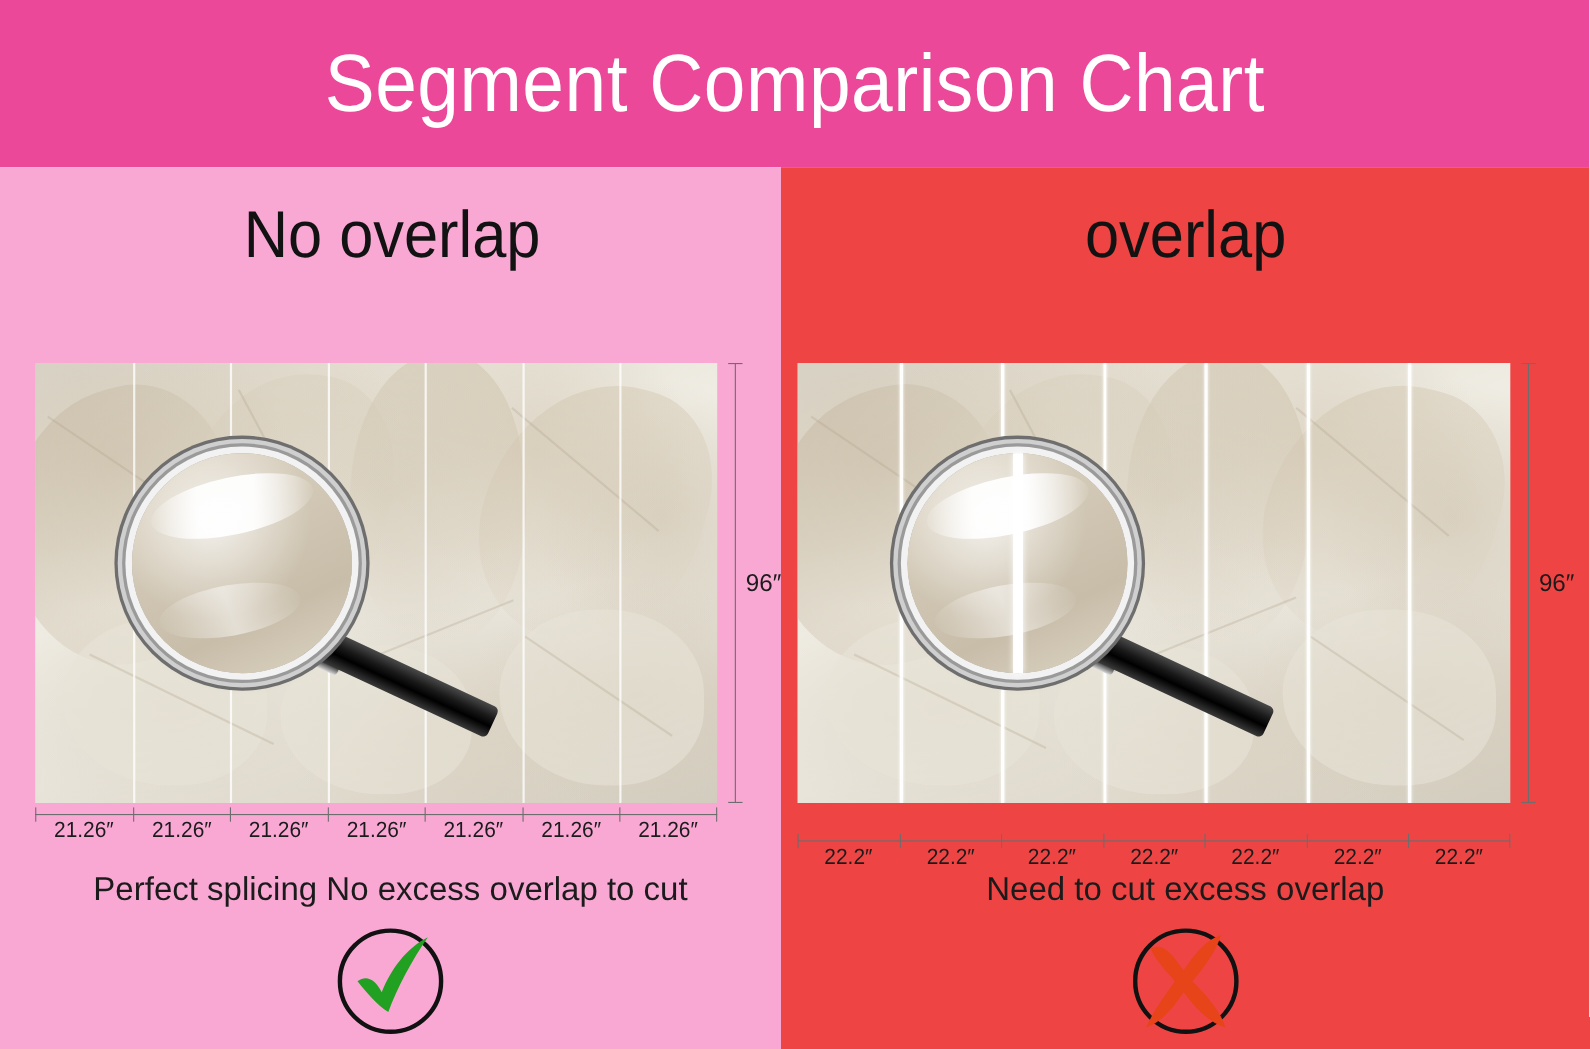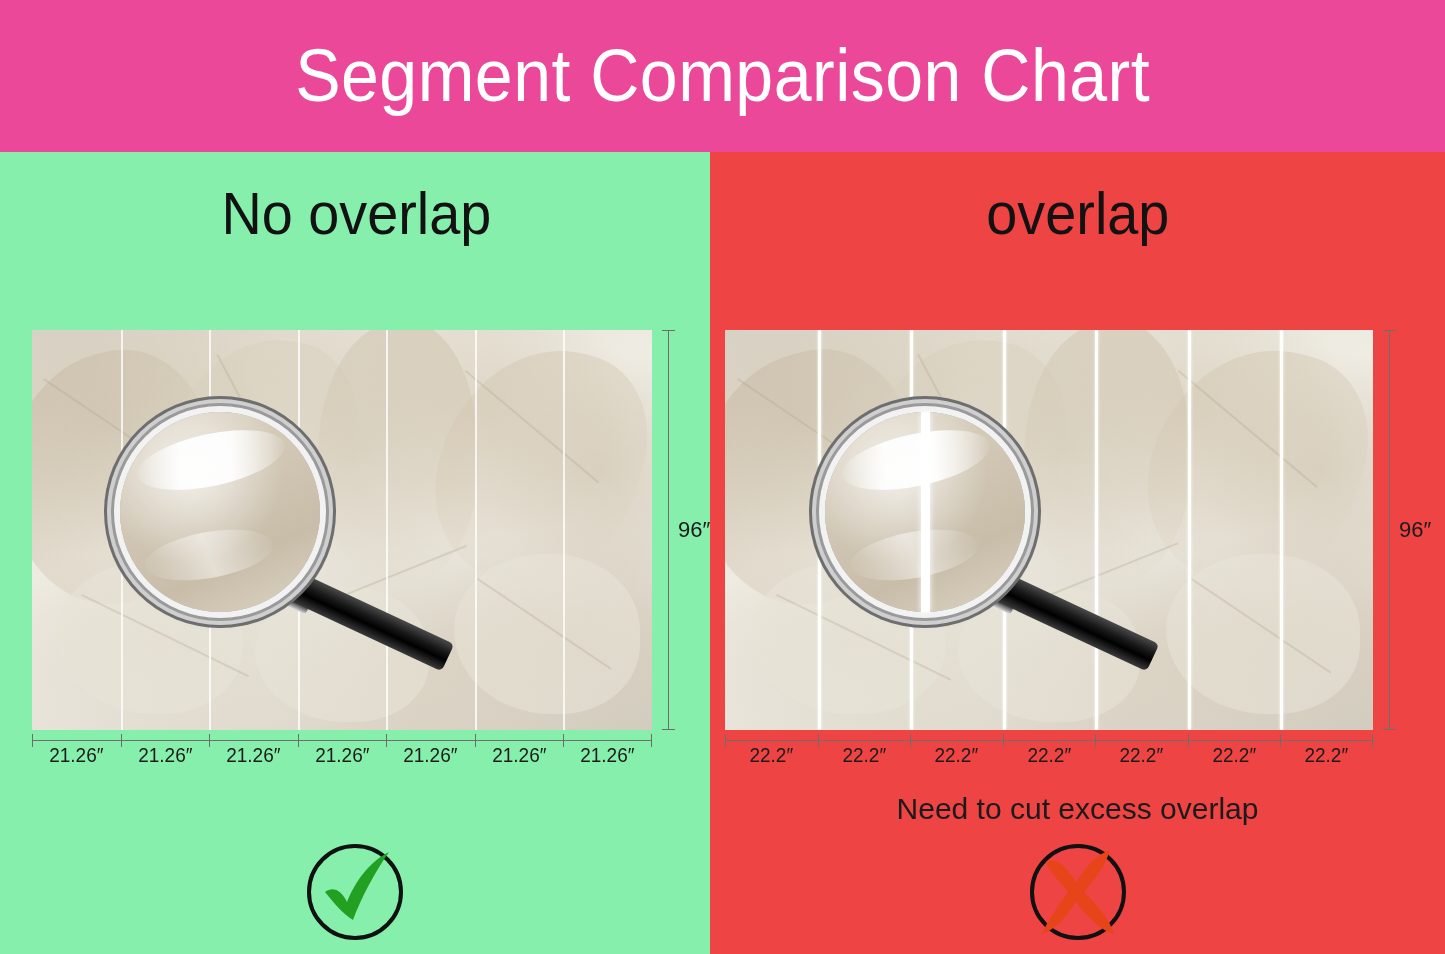--- a/index.html
+++ b/index.html
@@ -18,21 +18,21 @@
   }
   .titlebar .title{
     color:#ffffff;font-size:74px;font-weight:400;
     letter-spacing:0.5px;line-height:1;
     transform:scaleX(0.92);
   }
 
   
   .panels{position:absolute;left:0;top:152px;width:1445px;height:802px;display:flex;}
   .panel{position:relative;height:802px;box-sizing:border-box;}
-  .panel-left{width:710px;background:#86efac;}
+  .panel-left{width:710px;background:#f9a8d4;}
   .panel-right{width:735px;background:#ef4444;}
 
   .panel-heading{
     position:absolute;top:32px;left:0;width:100%;
     text-align:center;font-size:60px;color:#121212;font-weight:400;
     transform:scaleX(0.93);line-height:1;
   }
   .panel-left .panel-heading{padding-right:40px;}
   .panel-right .panel-heading{padding-right:10px;}
 
@@ -114,21 +114,21 @@
   .dim-v .cap{position:absolute;left:0;width:13px;height:1px;background:#6d6d6d;}
   .dim-v .cap.t{top:0;}
   .dim-v .cap.b{bottom:0;}
   .dim-v .label{
     position:absolute;left:16px;top:50%;transform:translateY(-50%);
     font-size:22px;color:#1b1b1b;white-space:nowrap;
   }
 
   .dim-h{position:absolute;height:44px;}
   .panel-left .dim-h{left:32px;top:582px;width:620px;}
-  .panel-right .dim-h{left:15px;top:582px;width:648px;}
+  .panel-right .dim-h{left:15px;top:606px;width:648px;}
   .dim-h .hline{position:absolute;left:0;top:6px;width:100%;height:1px;background:#6d6d6d;}
   .dim-h .tick{position:absolute;top:0;width:1px;height:13px;background:#6d6d6d;}
   .seg-labels{position:absolute;left:0;top:10px;width:100%;display:flex;}
   .seg-labels .seg{
     flex:1;text-align:center;font-size:20px;color:#1b1b1b;
     transform:scaleX(0.95);
   }
 
   
   .caption{
@@ -220,20 +220,21 @@
           <div class="seg">21.26″</div>
           <div class="seg">21.26″</div>
           <div class="seg">21.26″</div>
           <div class="seg">21.26″</div>
           <div class="seg">21.26″</div>
           <div class="seg">21.26″</div>
           <div class="seg">21.26″</div>
         </div>
       </div>
 
+      <div class="caption">Perfect splicing No excess overlap to cut</div>
 
       <div class="status">
         <div class="status-badge">
           <div class="ring"></div>
           <svg width="104" height="104" viewBox="0 0 104 104">
             <path d="M22 52 C30 46 38 50 44 62 C52 42 66 22 86 12 C72 32 58 58 50 80 C40 74 30 62 22 52 Z" fill="#22a022"></path>
           </svg>
         </div>
       </div>
     </div>

